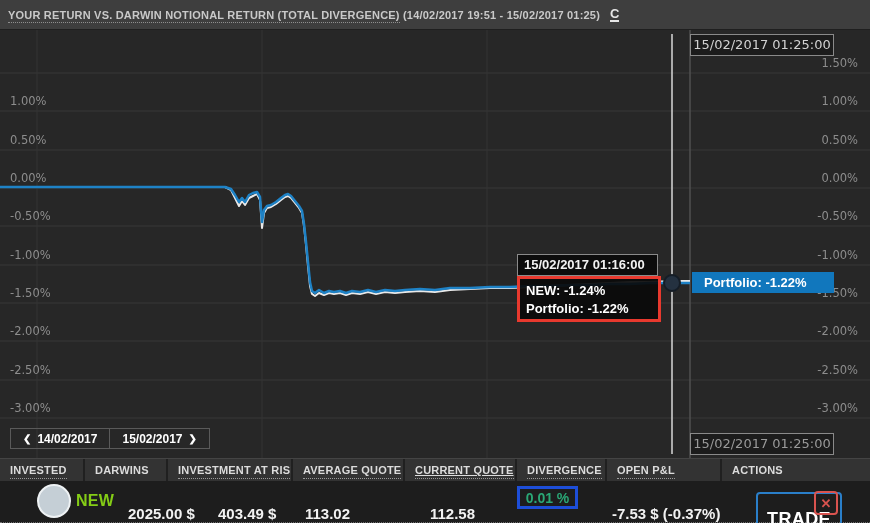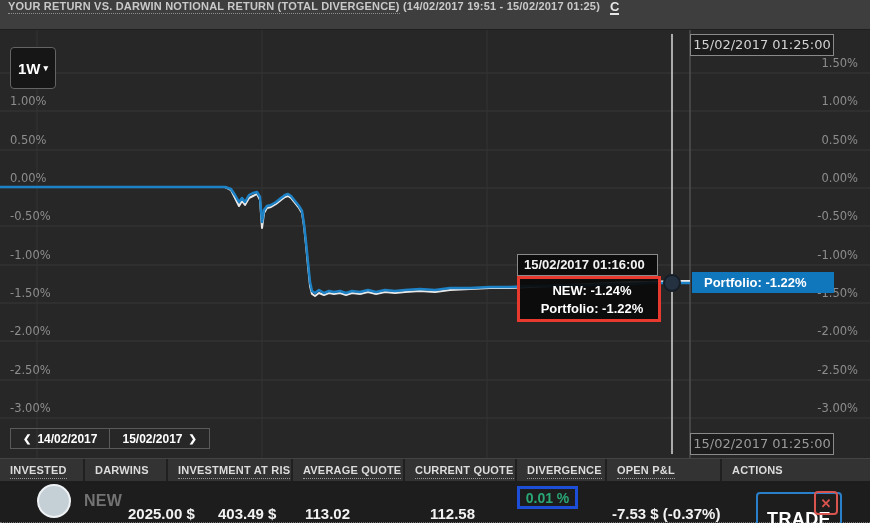--- a/index.html
+++ b/index.html
@@ -2,21 +2,21 @@
 <html><head>
 <meta charset="utf-8">
 <style>
   * { margin:0; padding:0; box-sizing:border-box; }
   html,body { width:870px; height:523px; background:#272727; overflow:hidden;
               font-family:"Liberation Sans", sans-serif; }
 
   
   .topbar { position:absolute; left:0; top:0; width:870px; height:30px;
             background:#3e3e3e; border-bottom:1px solid #1f1f1f;
-            display:flex; align-items:flex-start; padding:0 8px; }
+            display:flex; align-items:center; padding:0 8px; }
   .topbar .title { font-size:11px; font-weight:bold; color:#c9c9c9; letter-spacing:.2px; }
   .topbar .title .u { border-bottom:1px dotted #8e8e8e; padding-bottom:1px; }
   .topbar .refresh { margin-left:10px; font-size:13px; font-weight:bold; color:#e6e6e6;
                      border-bottom:2px solid #e6e6e6; line-height:13px; cursor:pointer; }
 
   
   .chart { position:absolute; left:0; top:30px; width:870px; height:428px; background:#272727; }
   .chart svg { position:absolute; left:0; top:0; }
 
   .axis-label { position:absolute; font-size:11.5px; color:#8d8d8d;
@@ -35,21 +35,21 @@
   .time-box.top { top:4px; color:#d2d2d2; }
   .time-box.bottom { top:403px; color:#9a9a9a; }
 
   .tooltip-date { position:absolute; left:517px; top:224px; width:141px; height:22px;
                   background:rgba(10,10,10,.92); border:1px solid #8a8a8a;
                   color:#f2f2f2; font-size:13px; font-weight:bold;
                   line-height:20px; padding-left:6px; white-space:nowrap; }
   .tooltip-vals { position:absolute; left:517px; top:246px; width:144px; height:46px;
                   background:rgba(10,10,10,.92); border:3px solid #e8392e;
                   padding:3px 0 0 6px; }
-  .tooltip-vals div { color:#fff; font-size:13px; font-weight:bold; line-height:18px; white-space:nowrap;text-align:center; }
+  .tooltip-vals div { color:#fff; font-size:13px; font-weight:bold; line-height:18px; white-space:nowrap; }
 
   .current-label { position:absolute; left:692px; top:242px; width:142px; height:21px;
                    background:#1177bd; color:#fff; font-size:13px; font-weight:bold;
                    line-height:21px; padding-left:12px; white-space:nowrap; }
 
   .nav { position:absolute; left:10px; top:398px; display:flex; }
   .nav .nav-btn { height:21px; border:1px solid #5a5a5a; color:#fff; background:transparent;
                   font-size:12px; font-weight:bold; display:flex; align-items:center;
                   padding:0 12px; gap:6px; cursor:pointer; white-space:nowrap; }
   .nav .nav-btn + .nav-btn { border-left:none; }
@@ -57,29 +57,29 @@
 
   
   .thead { position:absolute; left:0; top:458px; width:870px; height:23px;
            background:#333333; display:flex; border-top:1px solid #444; }
   .th { font-size:11px; font-weight:bold; color:#dcdcdc; letter-spacing:.2px;
         padding:5px 0 0 10px; border-right:2px solid #202020; white-space:nowrap;
         overflow:hidden; }
   .th:last-child { border-right:none; }
   .th.sortable span { border-bottom:1px dotted #9a9a9a; padding-bottom:2px; cursor:pointer; }
   .c0{width:83px;} .c1{width:85px;} .c2{width:125px;} .c3{width:112px;}
-  .c4{width:112px;} .c5{width:90px;} .c6{width:115px;} .c7{width:148px;}
+  .c4{width:112px;text-decoration:underline;} .c5{width:90px;} .c6{width:115px;} .c7{width:148px;}
 
   .trow { position:absolute; left:0; top:481px; width:870px; height:42px;
           background:#1d1d1d; border-bottom:1px dotted #6f6f6f; }
   .trow .cell { position:absolute; color:#f2f2f2; font-size:15px; font-weight:bold;
                 top:24px; white-space:nowrap; }
   .avatar { position:absolute; left:37px; top:3px; width:34px; height:34px;
             border-radius:50%; background:#c5cfd6; border:2px solid #eef2f4; }
-  .darwin-name { position:absolute; left:84px; top:11px; color:#737373;
+  .darwin-name { position:absolute; left:76px; top:11px; color:#84cc16;
                  font-size:16px; font-weight:bold; letter-spacing:.3px; }
   .div-box { position:absolute; left:517px; top:5px; width:61px; height:23px;
              border:3px solid #1d4ed8; color:#2aa876; font-size:14px; font-weight:bold;
              display:flex; align-items:center; justify-content:center; }
   .trade-btn { position:absolute; left:756px; top:11px; height:34px;
                border:2px solid #2a7fc9; border-radius:4px; background:transparent;
                color:#fff; font-size:18px; font-weight:bold; letter-spacing:.4px;
                padding:16px 9px; cursor:pointer; line-height:18px; }
   .close-btn { position:absolute; left:814px; top:10px; width:24px; height:24px;
                border:2px solid #d9534f; border-radius:4px; background:transparent;
@@ -136,24 +136,20 @@
       <div class="axis-label" style="top: 103px; right: 12px;">0.50%</div>
       <div class="axis-label" style="top: 141px; right: 12px;">0.00%</div>
       <div class="axis-label" style="top: 179px; right: 12px;">-0.50%</div>
       <div class="axis-label" style="top: 218px; right: 12px;">-1.00%</div>
       <div class="axis-label" style="top: 256px; right: 12px;">-1.50%</div>
       <div class="axis-label" style="top: 294px; right: 12px;">-2.00%</div>
       <div class="axis-label" style="top: 333px; right: 12px;">-2.50%</div>
       <div class="axis-label" style="top: 371px; right: 12px;">-3.00%</div>
     </div>
 
-  <div class="tf-button">
-    <span>1W</span>
-    <span class="caret">▾</span>
-  </div>
 
   <div class="time-box top">15/02/2017 01:25:00</div>
   <div class="time-box bottom">15/02/2017 01:25:00</div>
 
   <div class="tooltip-date">15/02/2017 01:16:00</div>
   <div class="tooltip-vals">
     <div>NEW: -1.24%</div>
     <div>Portfolio: -1.22%</div>
   </div>
 

